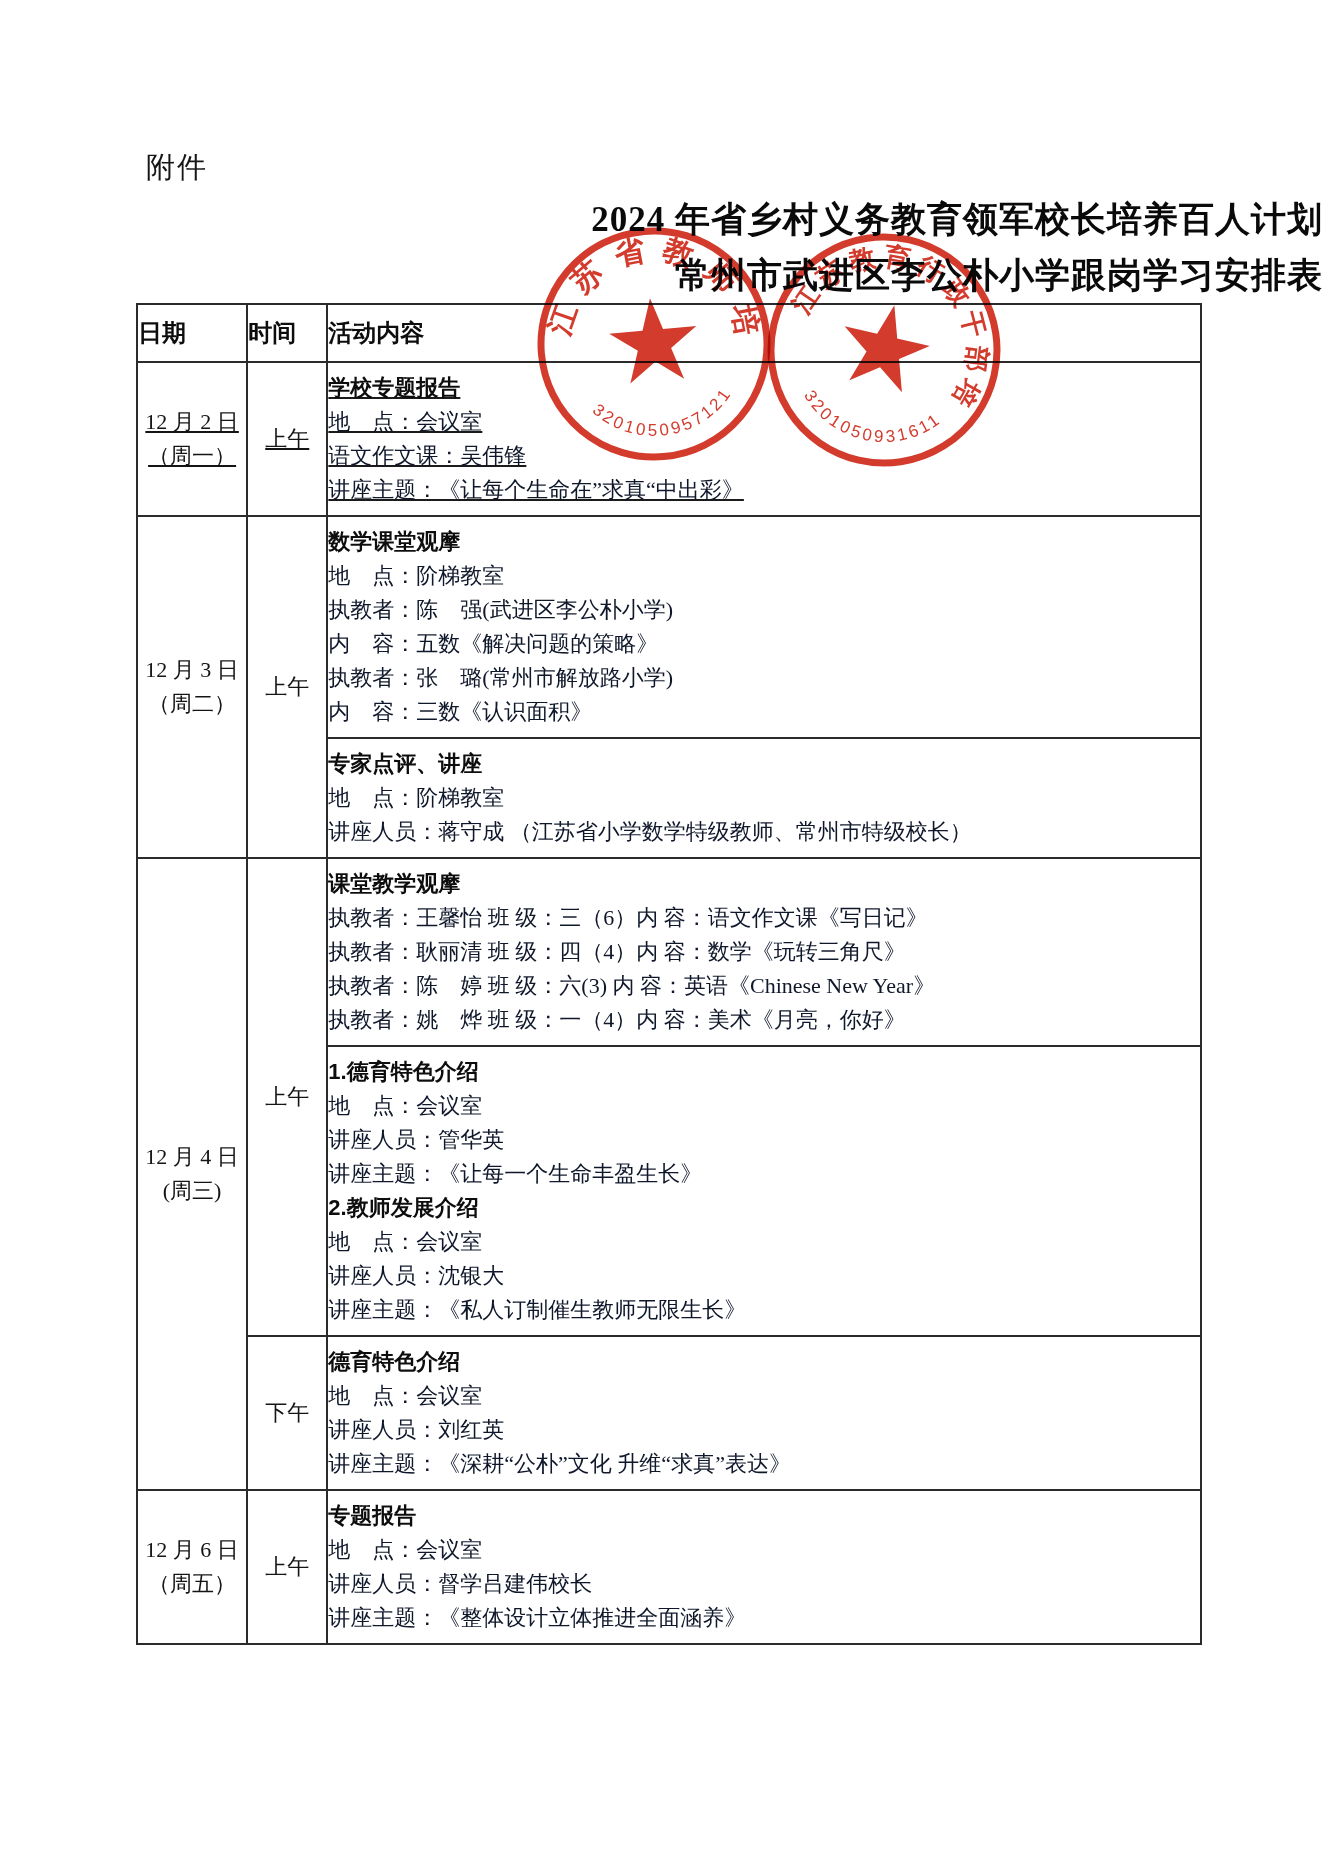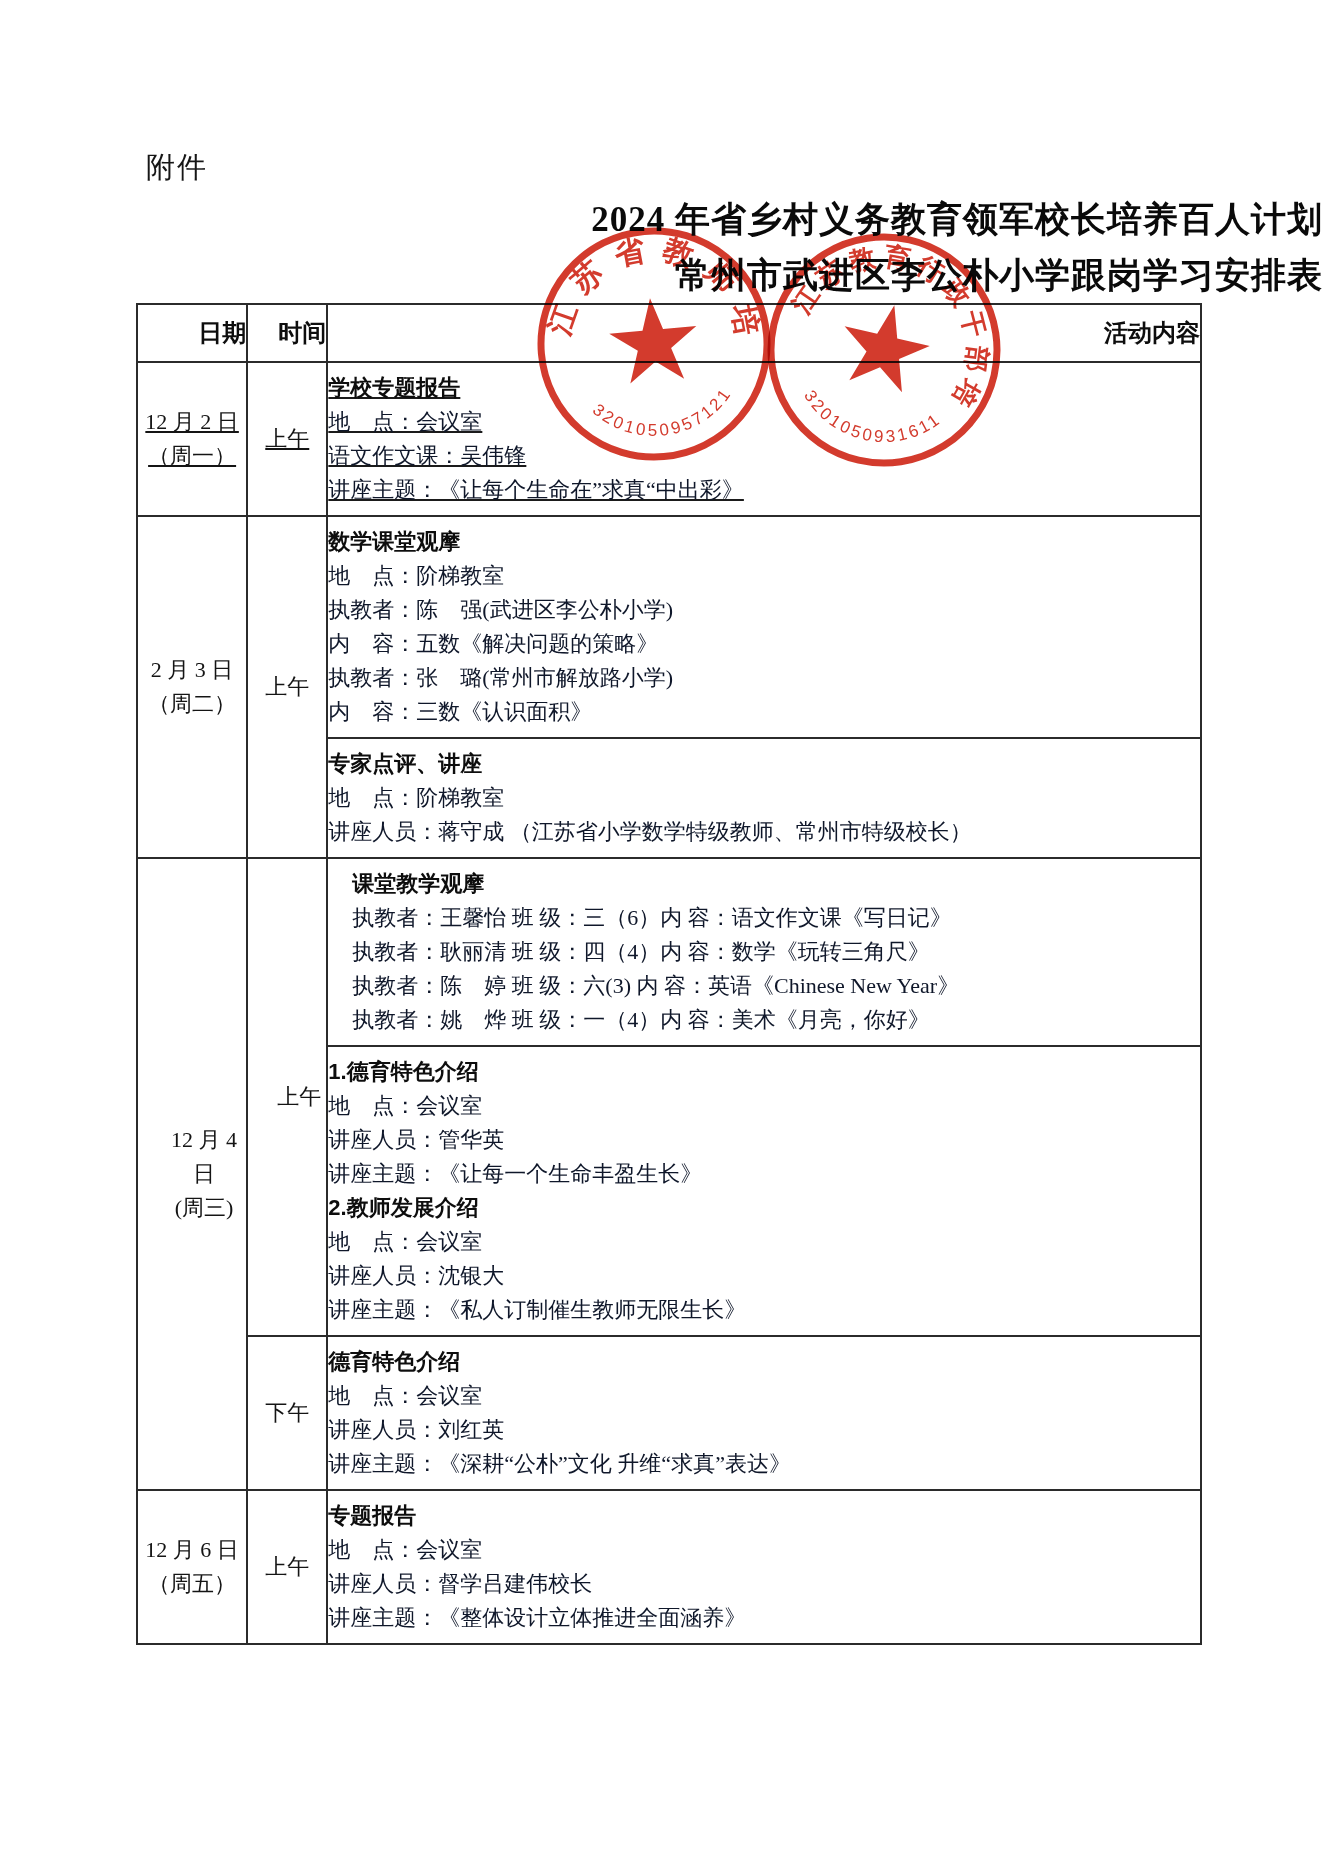--- a/index.html
+++ b/index.html
@@ -34,40 +34,40 @@
   }
   table.schedule td,table.schedule th{
     border:2px solid #2b2b2b;
     vertical-align:middle;
     padding:0;
   }
   th.hdr{
     height:56px;
     font-size:24px;font-weight:700;
     font-family:"Liberation Sans","DejaVu Sans",sans-serif;
-    color:#0d0d0d;text-align:right;
+    color:#0d0d0d;text-align:left;
   }
   td.datecell,td.timecell{
     text-align:center;font-size:22px;line-height:34px;color:#141414;
   }
   td.actcell{
     padding:8px 10px 6px 14px;
     font-size:22px;
   }
   .ln{line-height:34px;white-space:nowrap;color:#0f172a;}
   .ln.h{
     font-weight:700;
     font-family:"Liberation Sans","DejaVu Sans",sans-serif;
     color:#0d0d0d;
   }
   
   tr.r1  td{height:152px;text-decoration:underline;}
   tr.r2a td{height:220px;}
   tr.r2b td{height:118px;}
-  tr.r3a td{height:186px;padding-left:24px;}
+  tr.r3a td{height:186px;}
   tr.r3b td{height:288px;}
   tr.r3c td{height:152px;}
   tr.r4  td{height:152px;}
 
   .stamp{
     position:absolute;
     mix-blend-mode:multiply;
     opacity:.92;
   }
   .stamp1{left:534px;top:224px;transform:rotate(-5deg);}
@@ -105,21 +105,21 @@
       <td class="actcell">
         <div class="ln h">学校专题报告</div>
         <div class="ln">地　点：会议室</div>
         <div class="ln">语文作文课：吴伟锋</div>
         <div class="ln">讲座主题：《让每个生命在”求真“中出彩》</div>
       </td>
     </tr>
 
     <tr class="r2a">
       <td class="datecell" rowspan="2">
-        <div>2 月 3 日</div>
+        <div>12 月 3 日</div>
         <div>（周二）</div>
       </td>
       <td class="timecell" rowspan="2">上午</td>
       <td class="actcell">
         <div class="ln h">数学课堂观摩</div>
         <div class="ln">地　点：阶梯教室</div>
         <div class="ln">执教者：陈　强(武进区李公朴小学)</div>
         <div class="ln">内　容：五数《解决问题的策略》</div>
         <div class="ln">执教者：张　璐(常州市解放路小学)</div>
         <div class="ln">内　容：三数《认识面积》</div>

